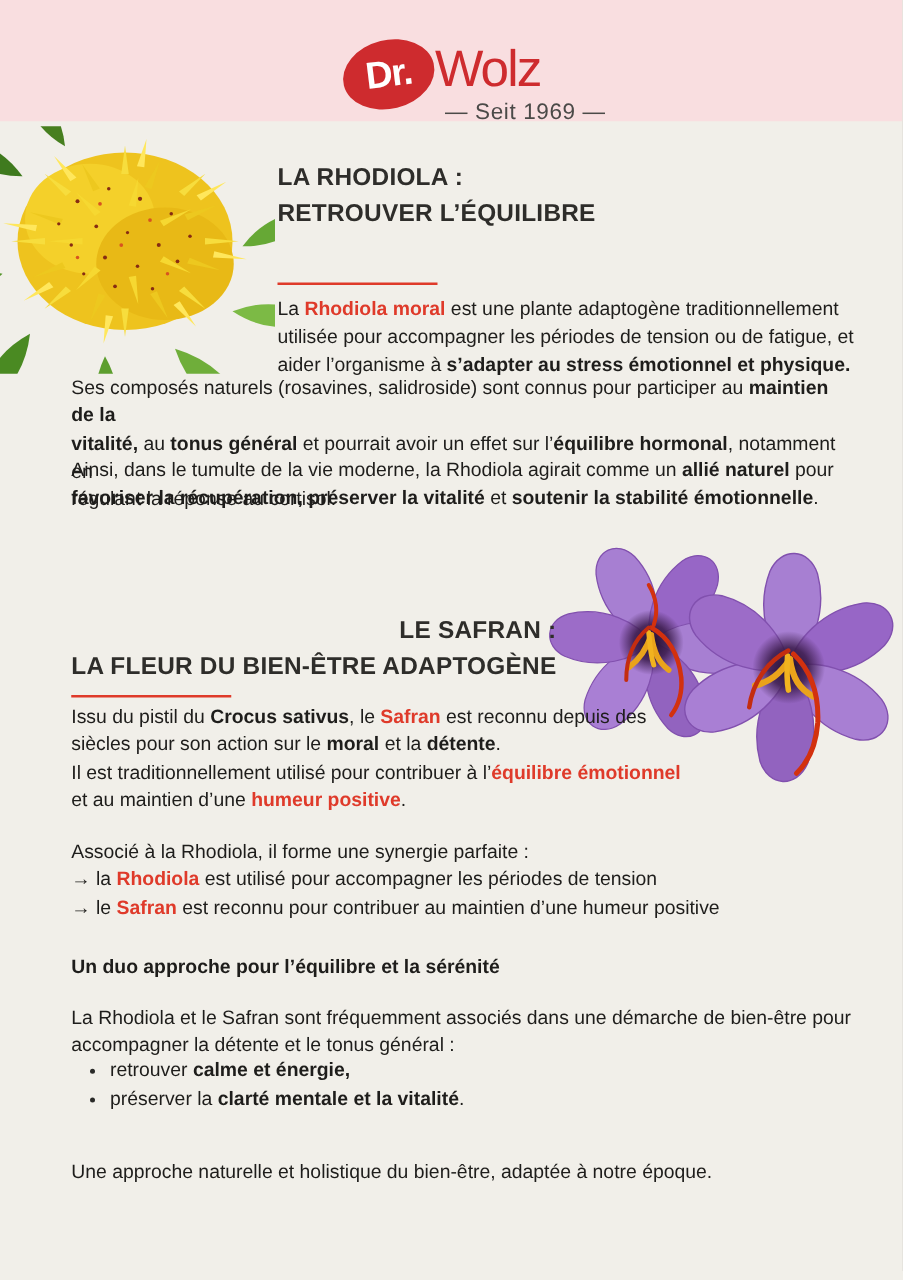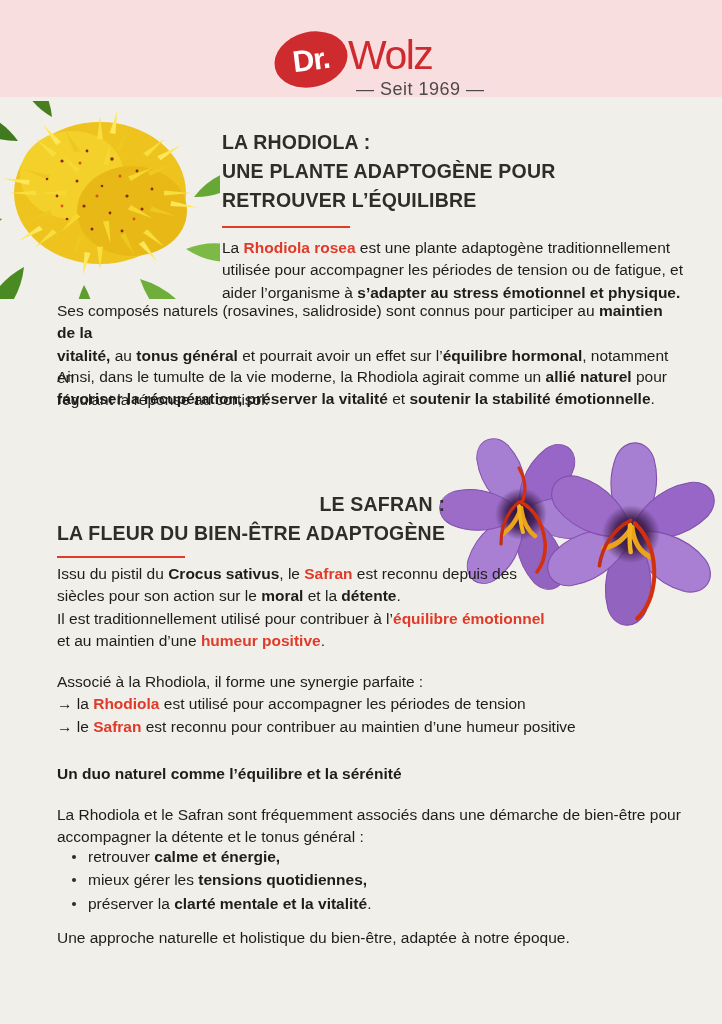--- a/index.html
+++ b/index.html
@@ -142,26 +142,25 @@
       <circle cx="92" cy="62" r="1.5"></circle>
         <circle cx="132" cy="75" r="1.5"></circle>
         <circle cx="109" cy="95" r="1.5"></circle>
       <circle cx="146" cy="118" r="1.4"></circle>
         <circle cx="74" cy="105" r="1.4"></circle>
     </g>
   </svg>
 
   <h2 class="hd hd-rhodiola">
     <span>LA RHODIOLA :</span>
-    <span>UNE PLANTE ADAPTOGÈNE POUR</span>
     <span>RETROUVER L’ÉQUILIBRE</span>
   </h2>
   <div class="divider div-rhodiola"></div>
 
-  <p class="para p-rho1"><span>La </span><span class="seg-r">Rhodiola rosea</span><span> est une plante adaptogène traditionnellement</span><br><span>utilisée pour accompagner les périodes de tension ou de fatigue, et</span><br><span>aider l’organisme à </span><span class="seg-b">s’adapter au stress émotionnel et physique.</span></p>
+  <p class="para p-rho1"><span>La </span><span class="seg-r">Rhodiola moral</span><span> est une plante adaptogène traditionnellement</span><br><span>utilisée pour accompagner les périodes de tension ou de fatigue, et</span><br><span>aider l’organisme à </span><span class="seg-b">s’adapter au stress émotionnel et physique.</span></p>
   <p class="para p-rho2"><span>Ses composés naturels (rosavines, salidroside) sont connus pour participer au </span><span class="seg-b">maintien de la</span><br><span class="seg-b">vitalité,</span><span> au </span><span class="seg-b">tonus général</span><span> et pourrait avoir un effet sur l’</span><span class="seg-b">équilibre hormonal</span><span>, notamment en</span><br><span>régulant la réponse au cortisol.</span></p>
   <p class="para p-rho3"><span>Ainsi, dans le tumulte de la vie moderne, la Rhodiola agirait comme un </span><span class="seg-b">allié naturel</span><span> pour</span><br><span class="seg-b">favoriser la récupération, préserver la vitalité</span><span> et </span><span class="seg-b">soutenir la stabilité émotionnelle</span><span>.</span></p>
 
   <svg class="crocus-img" viewBox="0 0 297 226" aria-hidden="true">
     <defs>
       <path id="cpetal" d="M0,0 C-15,-12 -26,-40 -17,-68 C-10,-86 10,-86 17,-68 C26,-40 15,-12 0,0 Z"></path>
       <radialGradient id="cdark">
         <stop offset="0%" stop-color="#1f0d2b"></stop>
         <stop offset="55%" stop-color="#3a1b4a" stop-opacity="0.85"></stop>
         <stop offset="100%" stop-color="#3a1b4a" stop-opacity="0"></stop>
@@ -204,24 +203,23 @@
 
   <h2 class="hd hd-safran">
     <span>LE SAFRAN :</span>
     <span>LA FLEUR DU BIEN-ÊTRE ADAPTOGÈNE</span>
   </h2>
   <div class="divider div-safran"></div>
 
   <p class="para p-saf"><span>Issu du pistil du </span><span class="seg-b">Crocus sativus</span><span>, le </span><span class="seg-r">Safran</span><span> est reconnu depuis des</span><br><span>siècles pour son action sur le </span><span class="seg-b">moral</span><span> et la </span><span class="seg-b">détente</span><span>.</span><br><span>Il est traditionnellement utilisé pour contribuer à l’</span><span class="seg-r">équilibre émotionnel</span><br><span>et au maintien d’une </span><span class="seg-r">humeur positive</span><span>.</span></p>
   <p class="para p-syn"><span>Associé à la Rhodiola, il forme une synergie parfaite :</span><br><span>→ la </span><span class="seg-r">Rhodiola</span><span> est utilisé pour accompagner les périodes de tension</span><br><span>→ le </span><span class="seg-r">Safran</span><span> est reconnu pour contribuer au maintien d’une humeur positive</span></p>
 
-  <p class="para p-duo-h">Un duo naturel comme l’équilibre et la sérénité</p>
+  <p class="para p-duo-h">Un duo approche pour l’équilibre et la sérénité</p>
   <p class="para p-duo-intro"><span>La Rhodiola et le Safran sont fréquemment associés dans une démarche de bien-être pour</span><br><span>accompagner la détente et le tonus général :</span></p>
 
   <ul class="blist">
     <li><span>retrouver </span><span class="seg-b">calme et énergie,</span></li>
-    <li><span>mieux gérer les </span><span class="seg-b">tensions quotidiennes,</span></li>
     <li><span>préserver la </span><span class="seg-b">clarté mentale et la vitalité</span><span>.</span></li>
   </ul>
 
   <p class="para p-closing">Une approche naturelle et holistique du bien-être, adaptée à notre époque.</p>
 
 </div>
 
 </body></html>

